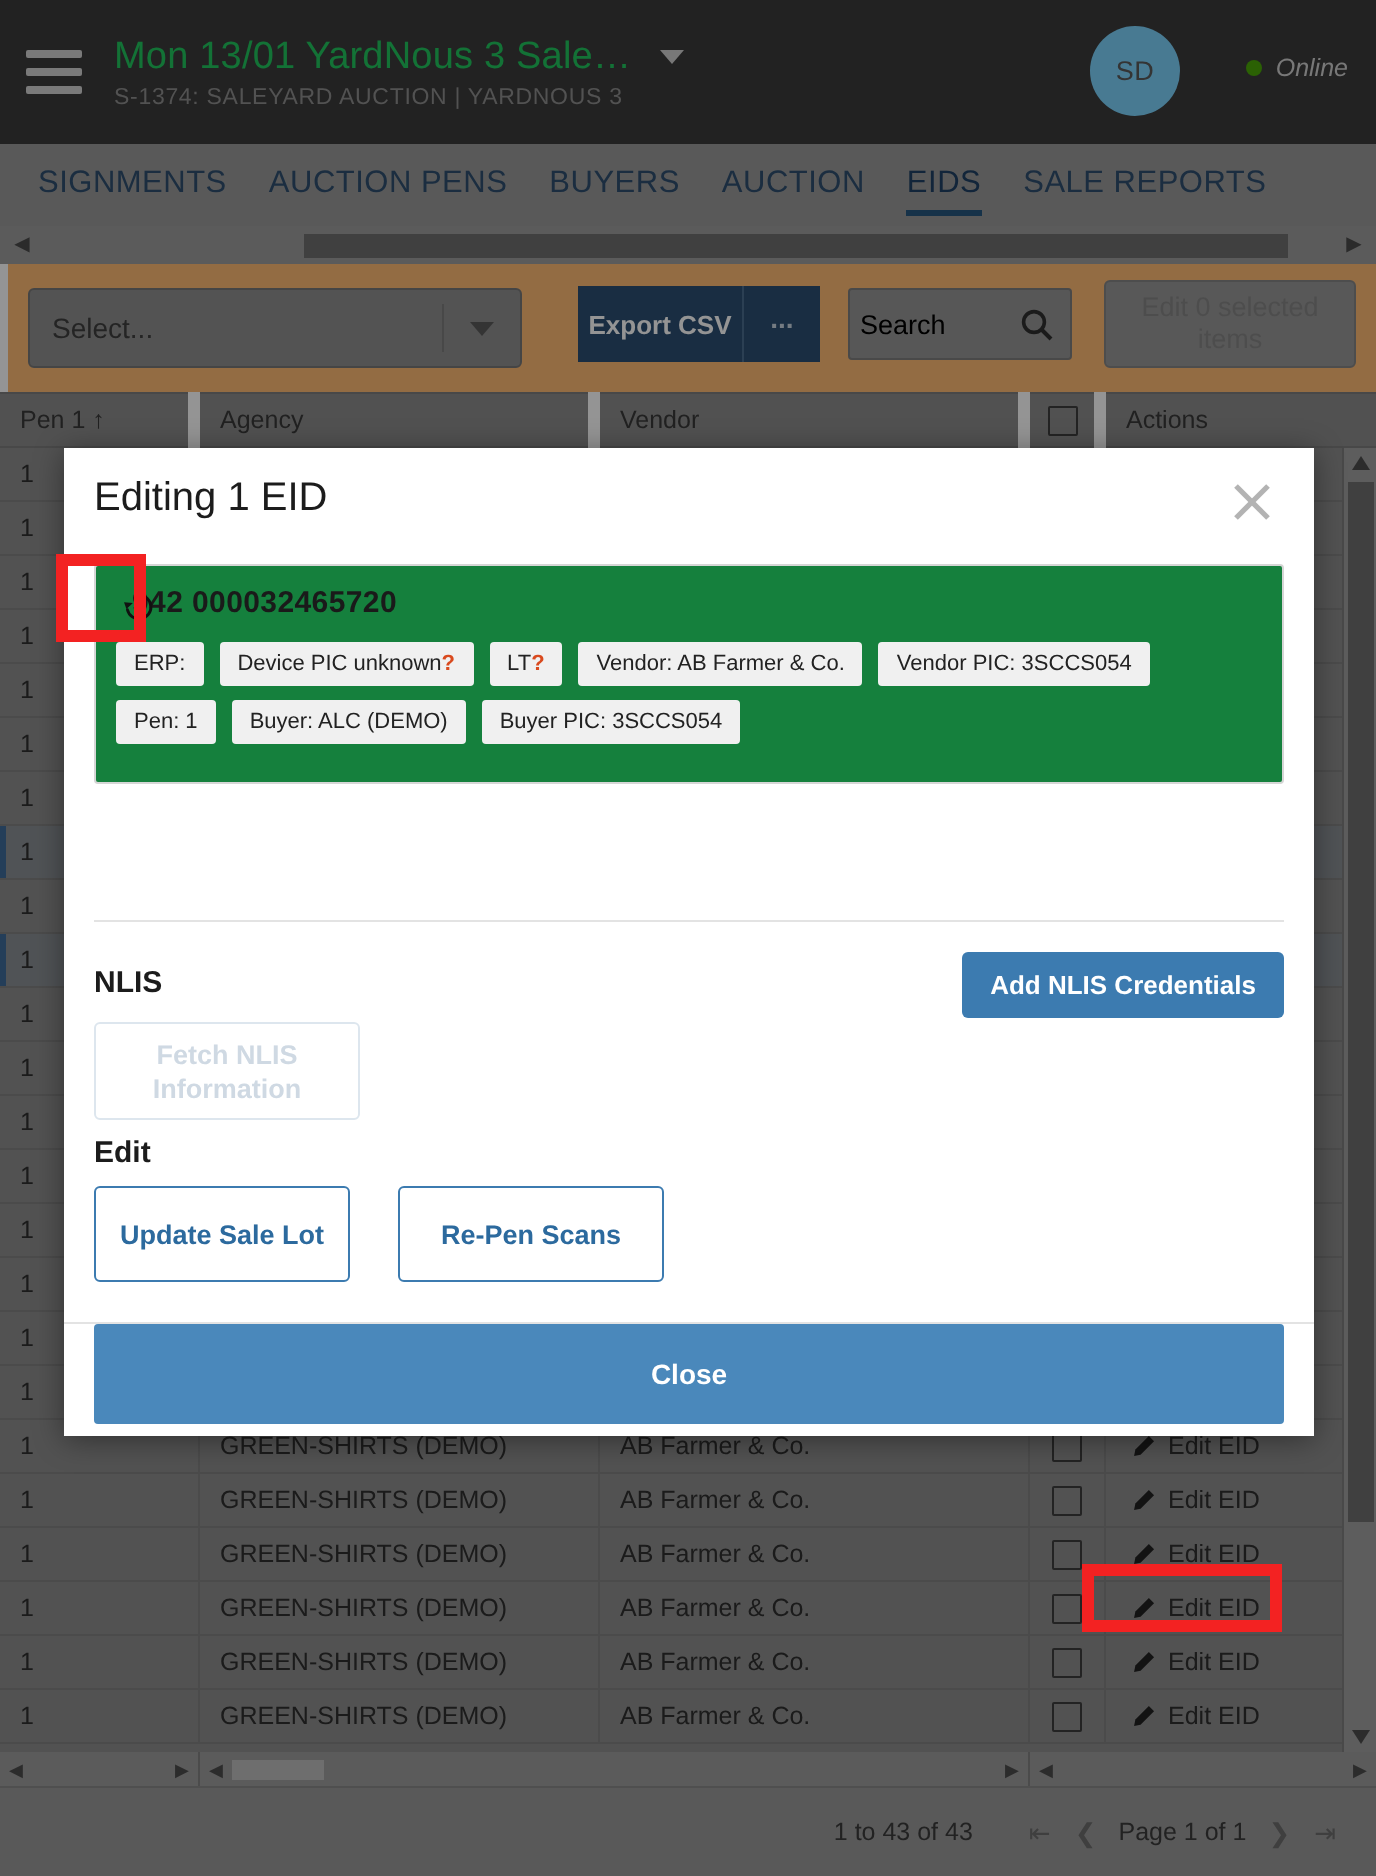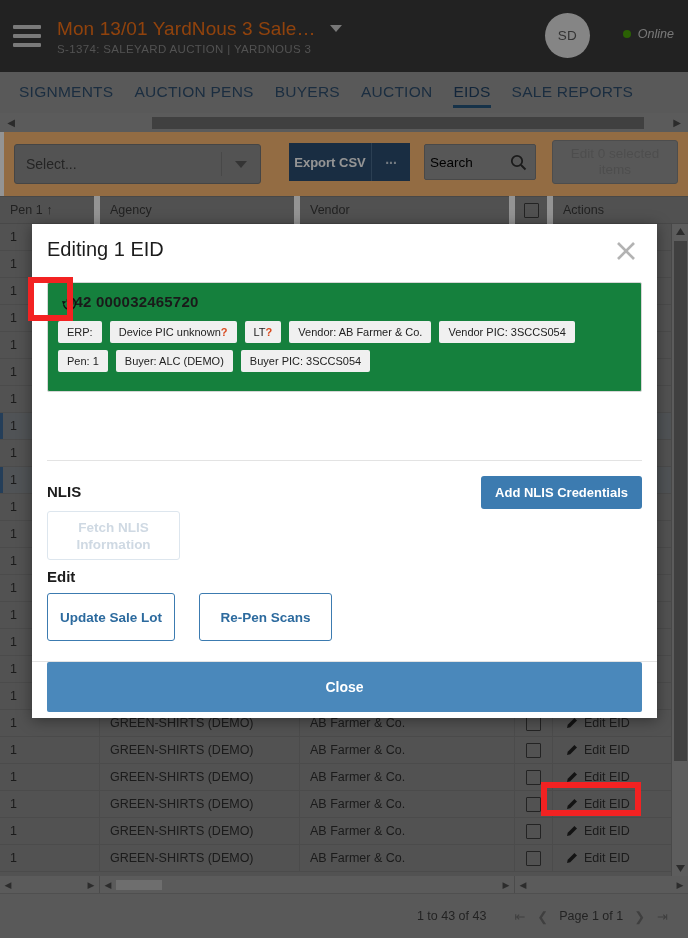--- a/index.html
+++ b/index.html
@@ -24,36 +24,36 @@
   }
   .hamburger {
     margin-left: 13px; width: 28px; height: 22px;
     display: flex; flex-direction: column; justify-content: space-between;
     cursor: pointer;
   }
   .hamburger span { display:block; height: 4px; background: #d2d2d2; border-radius: 1px; }
   .title-wrap { margin-left: 16px; display: flex; flex-direction: column; justify-content: center; }
   .title-row { display: flex; align-items: center; }
   .sale-title {
-    color: #f97316; font-size: 19px; font-weight: 400; letter-spacing: .1px;
+    color: #22c55e; font-size: 19px; font-weight: 400; letter-spacing: .1px;
     white-space: nowrap;
   }
   .caret-down {
     margin-left: 14px; width: 0; height: 0;
     border-left: 6px solid transparent; border-right: 6px solid transparent;
     border-top: 7px solid #cfcfcf; cursor: pointer;
   }
   .sale-sub {
     color: #8d8d8d; font-size: 11.5px; letter-spacing: .35px; margin-top: 3px;
     white-space: nowrap;
   }
   .avatar {
     position: absolute; right: 98px; top: 13px;
     width: 45px; height: 45px; border-radius: 50%;
-    background: #e5e5e5; color: #5a5a5a;
+    background: #7dd3fc; color: #5a5a5a;
     display: flex; align-items: center; justify-content: center;
     font-size: 13.5px; letter-spacing: .3px;
   }
   .status {
     position: absolute; right: 14px; top: 27px;
     display: flex; align-items: center;
   }
   .status-dot { width: 8px; height: 8px; border-radius: 50%; background: #4aa808; margin-right: 7px; }
   .status-text { color: #cfcfcf; font-size: 12.5px; font-style: italic; }
 

